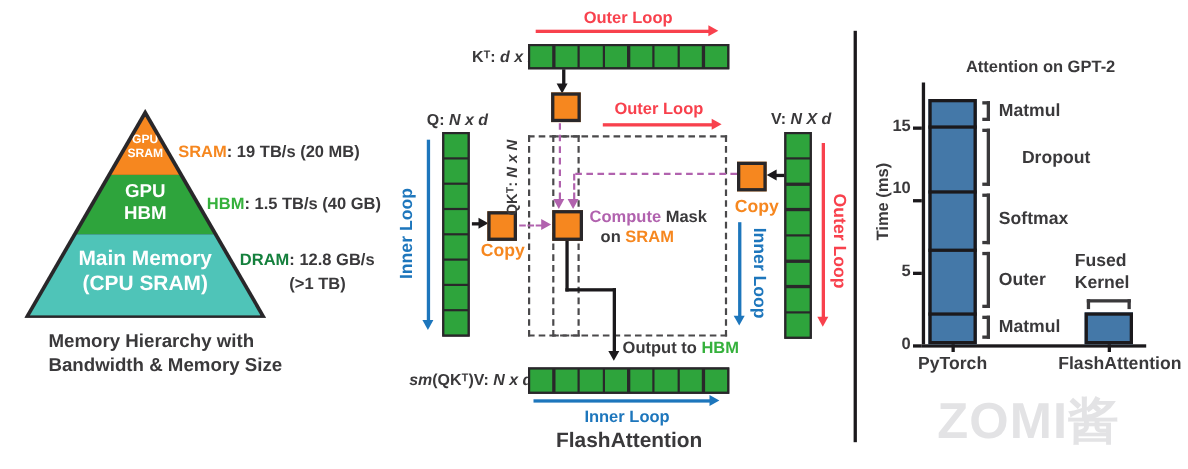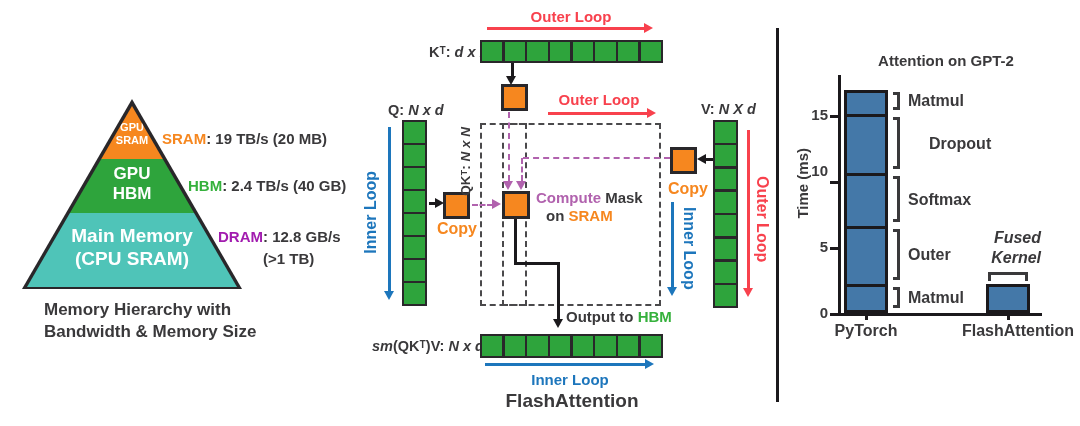--- a/index.html
+++ b/index.html
@@ -4,21 +4,21 @@
 <style>
   *{margin:0;padding:0;box-sizing:border-box}
   body{background:#fff}
   #fig{position:relative;width:1080px;height:426px;background:#fff;overflow:hidden;
        font-family:"Liberation Sans","DejaVu Sans",sans-serif;color:#3A393B}
   .abs{position:absolute}
   .lbl{position:absolute;font-weight:700;color:#3A393B;white-space:nowrap;font-size:15px;line-height:1.15}
   .ctr{transform:translateX(-50%)}
   .it{font-style:italic}
   .red{color:#F8414D}.blue{color:#1D76BC}.purple{color:#B162AE}.orange{color:#F6871F}
-  .greent{color:#35B13C}.tealt{color:#a21caf}.blk{color:#1B191C}
+  .greent{color:#35B13C}.tealt{color:#15803d}.blk{color:#1B191C}
   .hl{position:absolute;height:0;border-top:3px solid currentColor}
   .vl{position:absolute;width:0;border-left:3px solid currentColor}
   .hl.hd{border-top:2.5px dashed currentColor}
   .vl.vd{border-left:2.5px dashed currentColor}
   .tr{position:absolute;width:0;height:0;border-top:5.5px solid transparent;border-bottom:5.5px solid transparent;border-left:9px solid currentColor}
   .tl{position:absolute;width:0;height:0;border-top:5.5px solid transparent;border-bottom:5.5px solid transparent;border-right:9px solid currentColor}
   .td{position:absolute;width:0;height:0;border-left:5.5px solid transparent;border-right:5.5px solid transparent;border-top:9px solid currentColor}
   .sq{position:absolute;width:27px;height:27px;background:#F6871F;border:3px solid #29272A}
   .cells-h{position:absolute;display:flex;gap:2.5px;background:#29272A;border:2.5px solid #29272A}
   .cells-h>div{flex:1;background:#2EA43C}
@@ -54,21 +54,21 @@
         <div>Main Memory</div>
         <div>(CPU SRAM)</div>
       </div>
     </div>
   </div>
 
   <div class="lbl" style="left:162px;top:130px">
     <span class="orange">SRAM</span><span>: 19 TB/s (20 MB)</span>
   </div>
   <div class="lbl" style="left:188px;top:177px">
-    <span class="greent">HBM</span><span>: 2.4 TB/s (40 GB)</span>
+    <span class="greent">HBM</span><span>: 1.5 TB/s (40 GB)</span>
   </div>
   <div class="lbl" style="left:218px;top:228px">
     <span class="tealt">DRAM</span><span>: 12.8 GB/s</span>
   </div>
   <div class="lbl" style="left:263px;top:250px">(&gt;1 TB)</div>
 
   <div class="lbl" style="left:44px;top:299px;width:280px;text-align:left;font-size:17px;line-height:22px;white-space:normal">
     <div>Memory Hierarchy with</div>
     <div>Bandwidth &amp; Memory Size</div>
   </div>
@@ -224,20 +224,21 @@
       <div class="abs" style="left: 103px; top: 126.4px; width: 7px; height: 45.8px; border-top: 3px solid rgb(58, 57, 59); border-right: 3px solid rgb(58, 57, 59); border-bottom: 3px solid rgb(58, 57, 59);"></div>
       <div class="lbl" style="left: 118px; top: 140.8px; font-size: 16px;">Softmax</div>
       <div class="hl blk" style="left: 54px; top: 122.9px; width: 44px;"></div>
       <div class="abs" style="left: 103px; top: 67px; width: 7px; height: 52.4px; border-top: 3px solid rgb(58, 57, 59); border-right: 3px solid rgb(58, 57, 59); border-bottom: 3px solid rgb(58, 57, 59);"></div>
       <div class="lbl" style="left: 118px; top: 84.7px; font-size: 16px; margin-left: 21px;">Dropout</div>
       <div class="hl blk" style="left: 54px; top: 63.5px; width: 44px;"></div>
       <div class="abs" style="left: 103px; top: 41.92px; width: 7px; height: 18.08px; border-top: 3px solid rgb(58, 57, 59); border-right: 3px solid rgb(58, 57, 59); border-bottom: 3px solid rgb(58, 57, 59);"></div>
       <div class="lbl" style="left: 118px; top: 42.46px; font-size: 16px;">Matmul</div>
       <div class="abs" style="left: 196px; top: 233.96px; width: 44px; height: 29.04px; background: rgb(68, 120, 168); border: 3px solid rgb(27, 25, 28);"></div>
       <div class="abs" style="left: 198px; top: 221.96px; width: 40px; height: 9px; border-top: 3px solid rgb(58, 57, 59); border-left: 3px solid rgb(58, 57, 59); border-right: 3px solid rgb(58, 57, 59);"></div>
-      <div class="lbl" style="left: 187px; top: 177.96px; width: 64px; text-align: right; font-size: 16px; white-space: normal; line-height: 20px; font-style: italic;">Fused Kernel</div>
+      <div class="lbl" style="left: 187px; top: 177.96px; width: 64px; text-align: left; font-size: 16px; white-space: normal; line-height: 20px;">Fused Kernel</div>
       <div class="vl blk" style="left: 74.5px; top: 263px; height: 7px;"></div>
       <div class="lbl ctr" style="left: 76px; top: 272px; font-size: 16px;">PyTorch</div>
       <div class="vl blk" style="left: 216.5px; top: 263px; height: 7px;"></div>
       <div class="lbl ctr" style="left: 228px; top: 272px; font-size: 16px;">FlashAttention</div>
     </div>
 
+  <div id="watermark">ZOMI酱</div>
 </div>
 
 </body></html>

